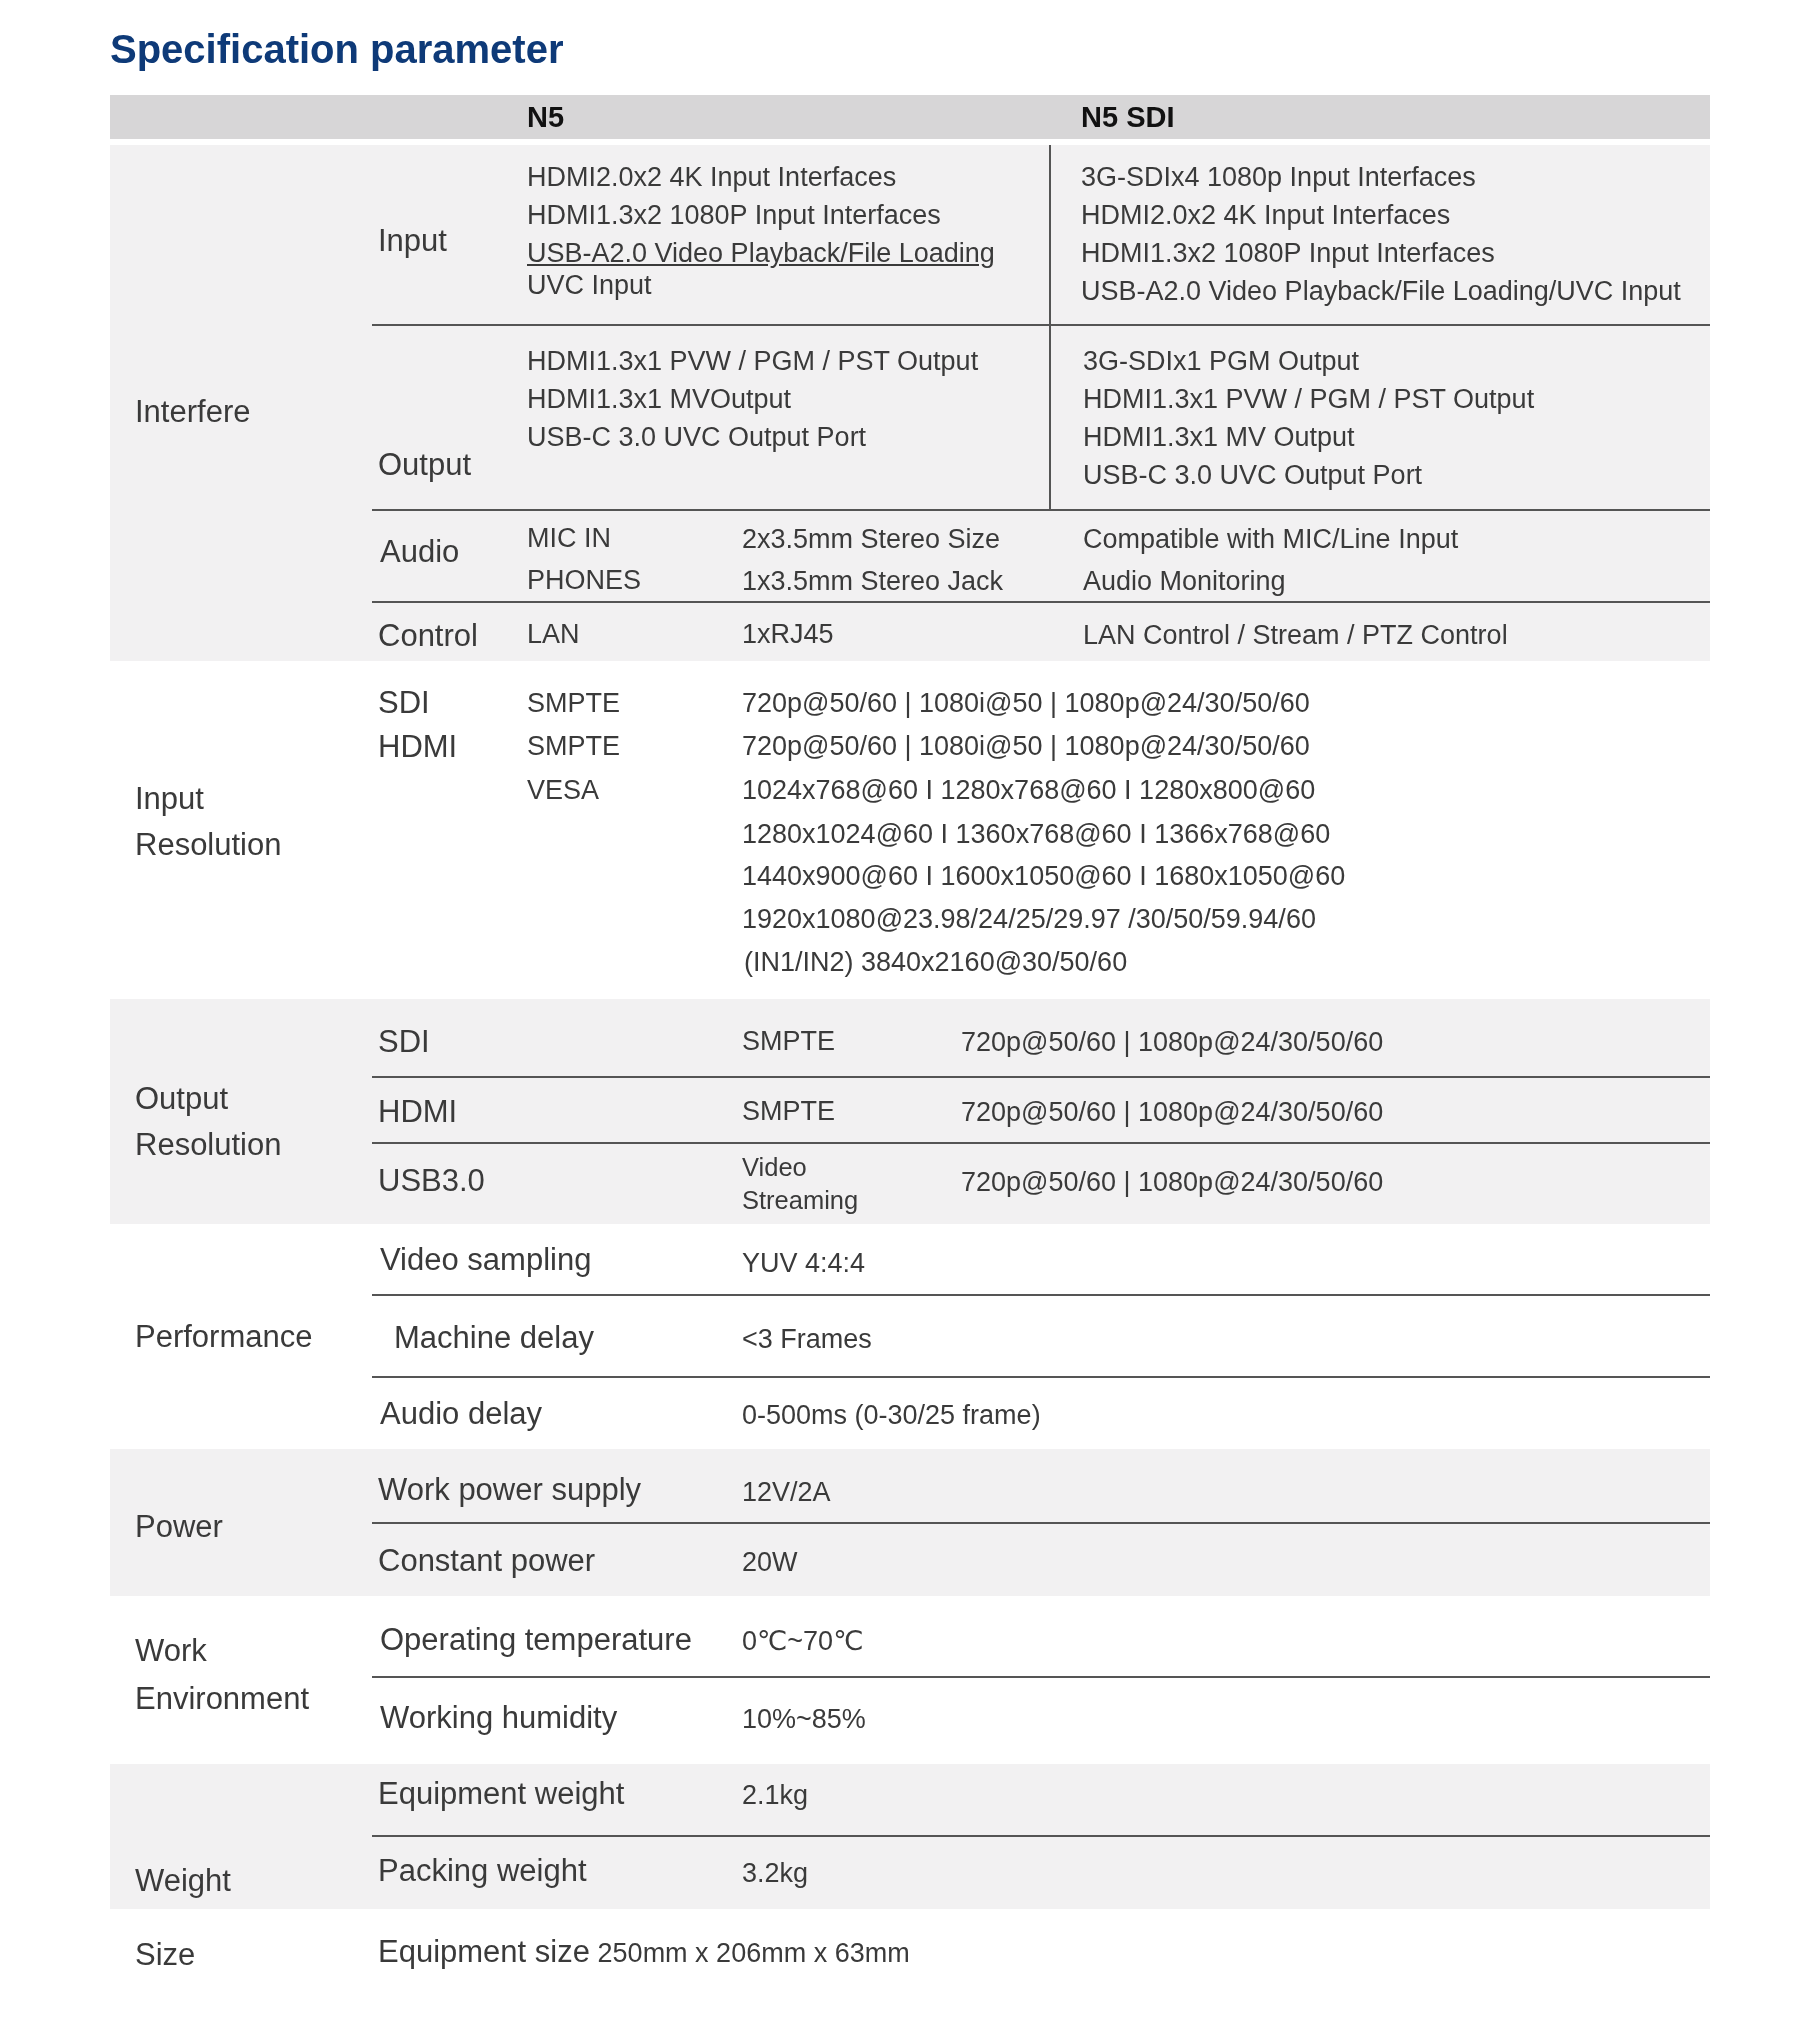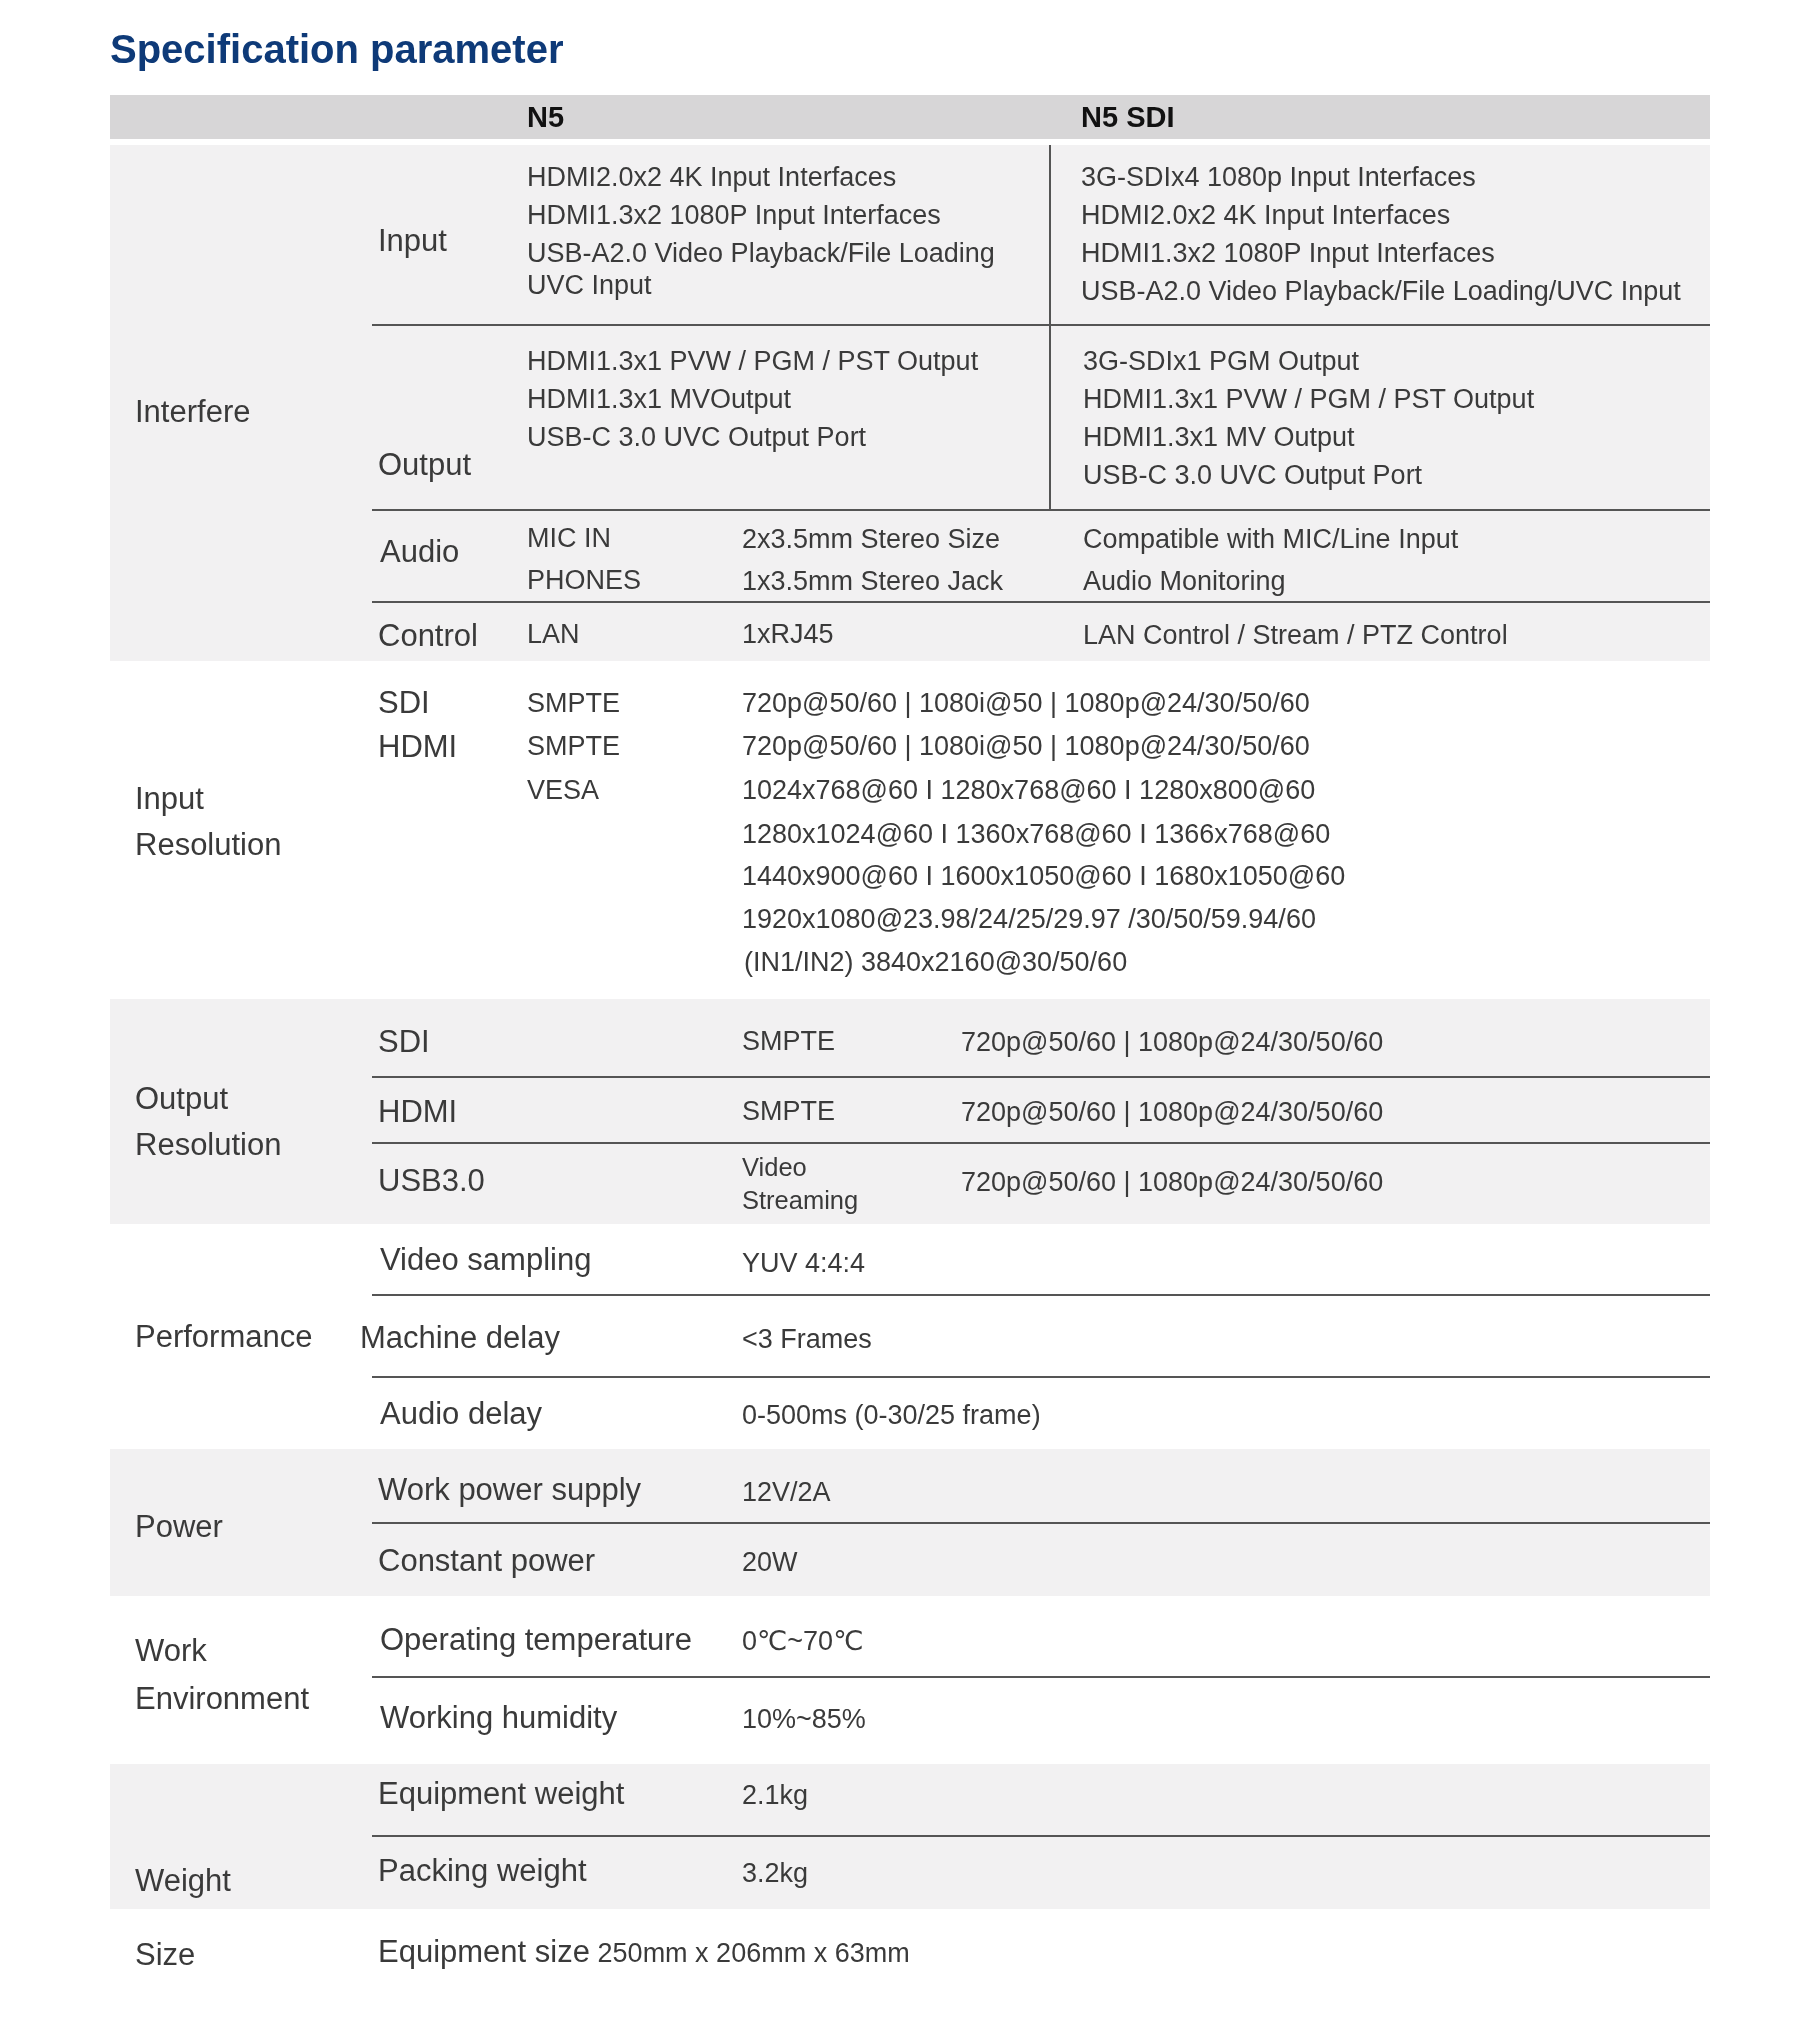--- a/index.html
+++ b/index.html
@@ -39,21 +39,21 @@
 <div class="hline" style="top:324px;"></div>
 <div class="hline" style="top:509px;"></div>
 <div class="hline" style="top:601px;"></div>
 
 <div class="t sec" style="left:135px; top:389px;">Interfere</div>
 
 <div class="t sec" style="left:378px; top:218px;">Input</div>
 <div class="abs lines" style="left:527px; top:158px;">
   <div class="t" style="position:relative;">HDMI2.0x2 4K Input Interfaces</div>
   <div class="t" style="position:relative;">HDMI1.3x2 1080P Input Interfaces</div>
-  <div class="t" style="position:relative;">USB-A2.0 Video Playback/File Loading</div>
+  <div class="t" style="position:relative;text-decoration:underline;">USB-A2.0 Video Playback/File Loading</div>
   <div class="t" style="position:relative; line-height:27px;">UVC Input</div>
 </div>
 <div class="abs lines" style="left:1081px; top:158px;">
   <div class="t" style="position:relative;">3G-SDIx4 1080p Input Interfaces</div>
   <div class="t" style="position:relative;">HDMI2.0x2 4K Input Interfaces</div>
   <div class="t" style="position:relative;">HDMI1.3x2 1080P Input Interfaces</div>
   <div class="t" style="position:relative;">USB-A2.0 Video Playback/File Loading/UVC Input</div>
 </div>
 
 <div class="t sec" style="left:378px; top:442px;">Output</div>
@@ -119,21 +119,21 @@
 <div class="ts" style="left:742px; top:1151px;">Video</div>
 <div class="ts" style="left:742px; top:1184px;">Streaming</div>
 <div class="t" style="left:961px; top:1163px;">720p@50/60 | 1080p@24/30/50/60</div>
 
 <div class="hline" style="top:1294px;"></div>
 <div class="hline" style="top:1376px;"></div>
 
 <div class="t sec" style="left:135px; top:1314px;">Performance</div>
 <div class="t sec" style="left:380px; top:1237px;">Video sampling</div>
 <div class="t" style="left:742px; top:1244px;">YUV 4:4:4</div>
-<div class="t sec" style="left:360px; top:1315px;text-align:center;">Machine delay</div>
+<div class="t sec" style="left:394px; top:1315px;text-align:center;">Machine delay</div>
 <div class="t" style="left:742px; top:1320px;">&lt;3 Frames</div>
 <div class="t sec" style="left:380px; top:1391px;">Audio delay</div>
 <div class="t" style="left:742px; top:1396px;">0-500ms (0-30/25 frame)</div>
 
 <div class="band gray" style="top:1449px; height:147px;"></div>
 <div class="hline" style="top:1522px;"></div>
 
 <div class="t sec" style="left:135px; top:1504px;">Power</div>
 <div class="t sec" style="left:378px; top:1467px;">Work power supply</div>
 <div class="t" style="left:742px; top:1473px;">12V/2A</div>

